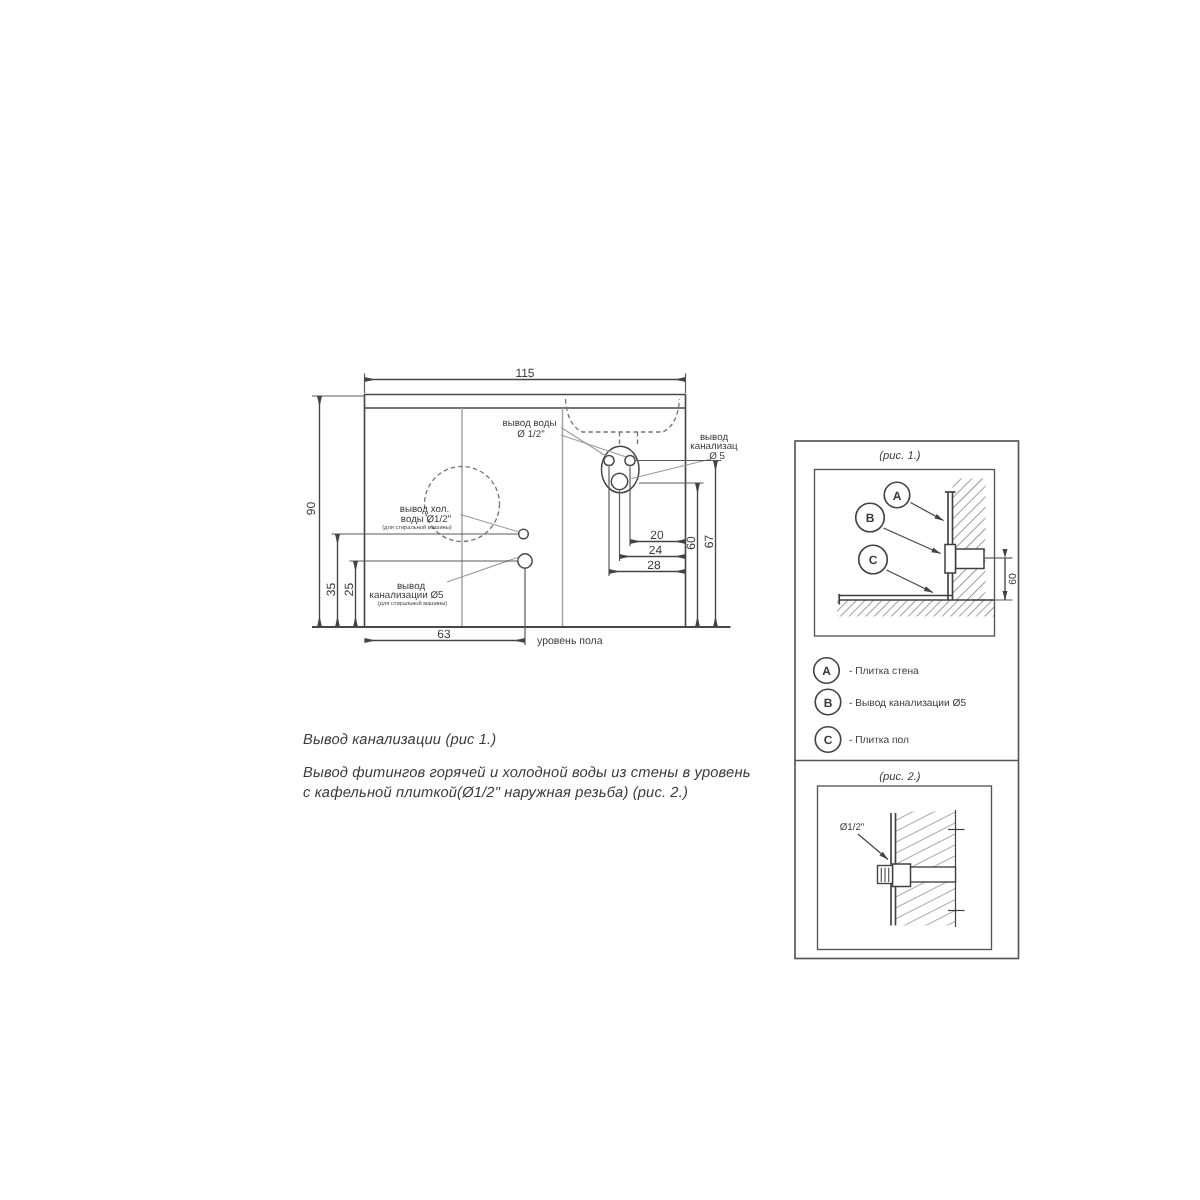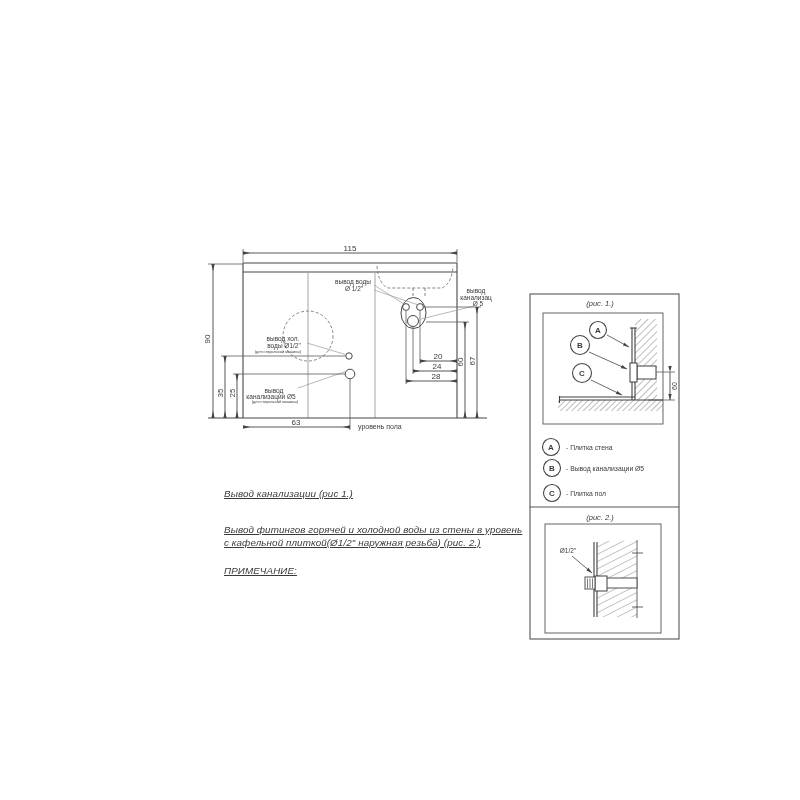--- a/index.html
+++ b/index.html
@@ -8,23 +8,23 @@
   svg{position:absolute;overflow:visible;}
   svg text{font-family:"Liberation Sans",sans-serif;fill:#3b3b3b;}
   .f8{font-size:8px;}
   .f7{font-size:7px;}
   .f65{font-size:6.5px;}
   .f68{font-size:6.8px;}
   .f38{font-size:3.8px;}
   .it{font-style:italic;font-size:7.5px;}
   .bold{font-weight:bold;}
   .mid{text-anchor:middle;}
-  .notes{position:absolute;left:224px;top:488px;width:310px;
-         font:italic 9.8px/12.8px "Liberation Sans",sans-serif;color:#3a3a3a;letter-spacing:0.1px;text-decoration:underline;}
-  .notes .p2{margin-top:23px;}
+  .notes{position:absolute;left:202px;top:488px;width:310px;
+         font:italic 9.8px/12.8px "Liberation Sans",sans-serif;color:#3a3a3a;letter-spacing:0.1px;}
+  .notes .p2{margin-top:9px;}
   .notes .note{margin-top:16px;}
 </style>
 </head>
 <body>
 
 <div id="page">
 
   <svg style="left:192px;top:240px" width="320" height="200" viewBox="0 0 320 200">
     <defs>
       <marker id="am" markerUnits="userSpaceOnUse" markerWidth="8" markerHeight="4" refX="7.5" refY="2" orient="auto-start-reverse">
@@ -222,17 +222,16 @@
     </g>
   </svg>
 
   <div class="notes">
     <div>Вывод канализации (рис 1.)</div>
     <div class="p2">
       <div>Вывод фитингов горячей и холодной воды из стены в уровень</div>
       <div>с кафельной плиткой(Ø1/2" наружная резьба) (рис. 2.)</div>
     </div>
     <div class="note">
-      <div>ПРИМЕЧАНИЕ:</div>
     </div>
   </div>
 
 </div>
 
 </body></html>

